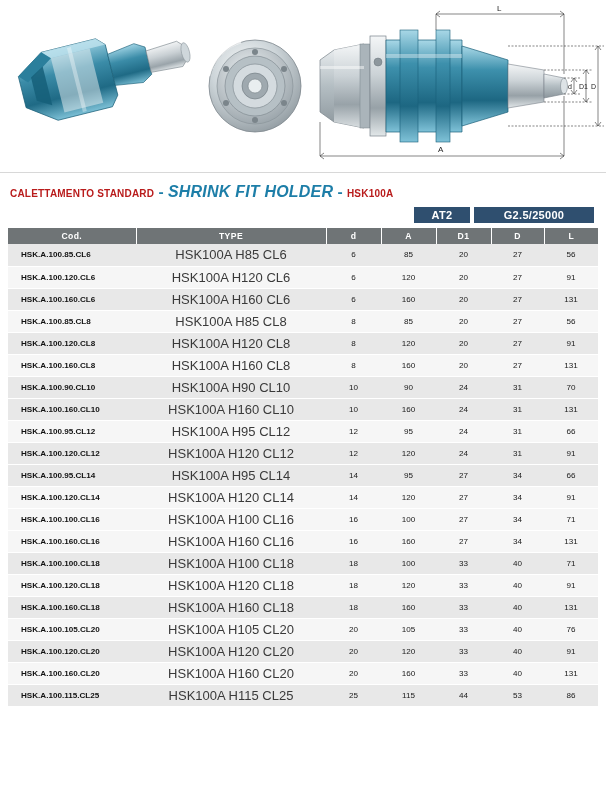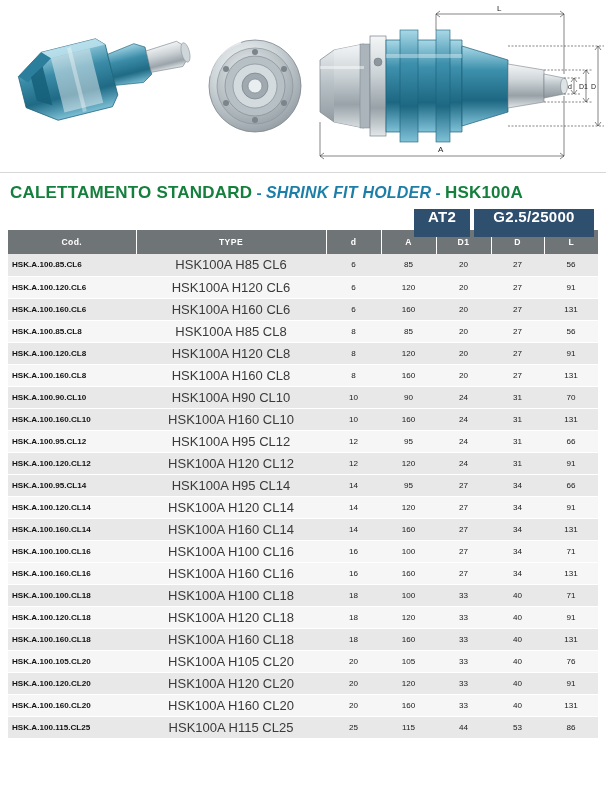--- a/index.html
+++ b/index.html
@@ -32,22 +32,22 @@
   .illu-a { left: 8px;  width: 190px; height: 172px; }
   .illu-b { left: 200px; width: 110px; height: 172px; }
   .illu-c { left: 312px; width: 292px; height: 172px; }
 
   
   .title-row {
     padding: 10px 10px 4px 10px;
     white-space: nowrap;
   }
   .title-main {
-    color: #15803d;
-    font-size: 17px;
+    color: #b91c1c;
+    font-size: 10px;
     font-weight: bold;
     letter-spacing: 0.2px;
   }
   .title-it {
     color: #1d7ea8;
     font-size: 16px;
     font-weight: bold;
     font-style: italic;
     letter-spacing: 0.2px;
   }
@@ -55,65 +55,65 @@
 
   
   .badges {
     position: relative;
     height: 18px;
     margin: 2px 8px 0 8px;
   }
   .badge {
     position: absolute;
     top: 0;
-    height: 28px;
+    height: 16px;
     line-height: 16px;
     text-align: center;
     color: #ffffff;
-    font-size: 15px;
+    font-size: 11px;
     font-weight: bold;
     background: #2f4f6f;
     letter-spacing: .3px;
   }
   .badge-at2 { right: 128px; width: 56px; }
   .badge-g25 { right: 4px;  width: 120px; margin-left: 12px; }
 
   
   table {
     border-collapse: collapse;
     width: 590px;
     margin: 3px 8px 0 8px;
     table-layout: fixed;
   }
   thead th {
     background: #6f7476;
     color: #ffffff;
     font-size: 8.6px;
     font-weight: bold;
     letter-spacing: .4px;
-    height: 24px;
+    height: 16px;
     border-right: 1px solid #ffffff;
     text-align: center;
     vertical-align: middle;
     margin-top: 16px;
   }
   thead th:last-child { border-right: none; }
   tbody td {
     font-size: 8.1px;
     height: 22px;
     text-align: center;
     vertical-align: middle;
     color: #1a1a1a;
     border-bottom: 1px solid #ffffff;
   }
   tbody tr.odd td  { background: #e8e8e8; }
   tbody tr.even td { background: #f6f6f6; }
   td.code {
     text-align: left;
-    padding-left: 4px;
+    padding-left: 13px;
     font-weight: bold;
     font-size: 8.1px;
     color: #111;
   }
   td.type {
     color: #3a3a3a;
     font-size: 13px;
   }
   col.c-code { width: 128px; }
   col.c-type { width: 190px; }
@@ -429,29 +429,20 @@
         </tr>
         <tr class="even">
           <td class="code">HSK.A.100.120.CL14</td>
           <td class="type">HSK100A H120 CL14</td>
           <td>14</td>
           <td>120</td>
           <td>27</td>
           <td>34</td>
           <td>91</td>
         </tr>
-        <tr class="odd">
-          <td class="code">HSK.A.100.160.CL14</td>
-          <td class="type">HSK100A H160 CL14</td>
-          <td>14</td>
-          <td>160</td>
-          <td>27</td>
-          <td>34</td>
-          <td>131</td>
-        </tr>
         <tr class="even">
           <td class="code">HSK.A.100.100.CL16</td>
           <td class="type">HSK100A H100 CL16</td>
           <td>16</td>
           <td>100</td>
           <td>27</td>
           <td>34</td>
           <td>71</td>
         </tr>
         <tr class="even">

